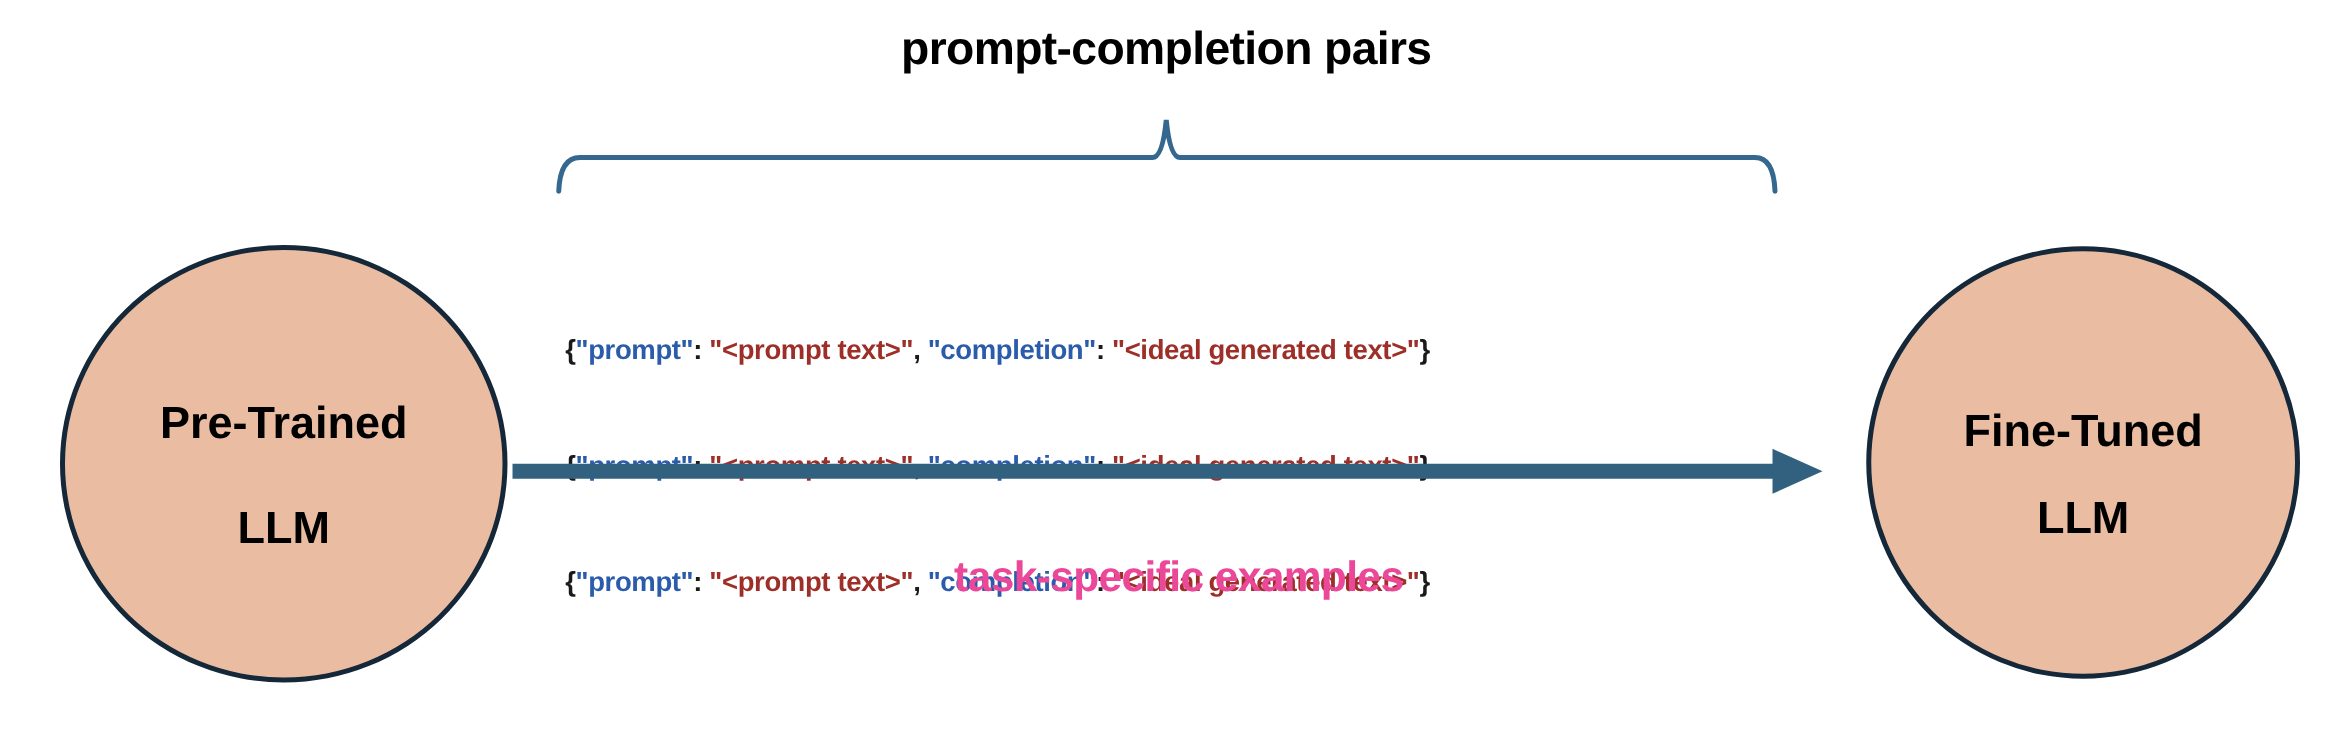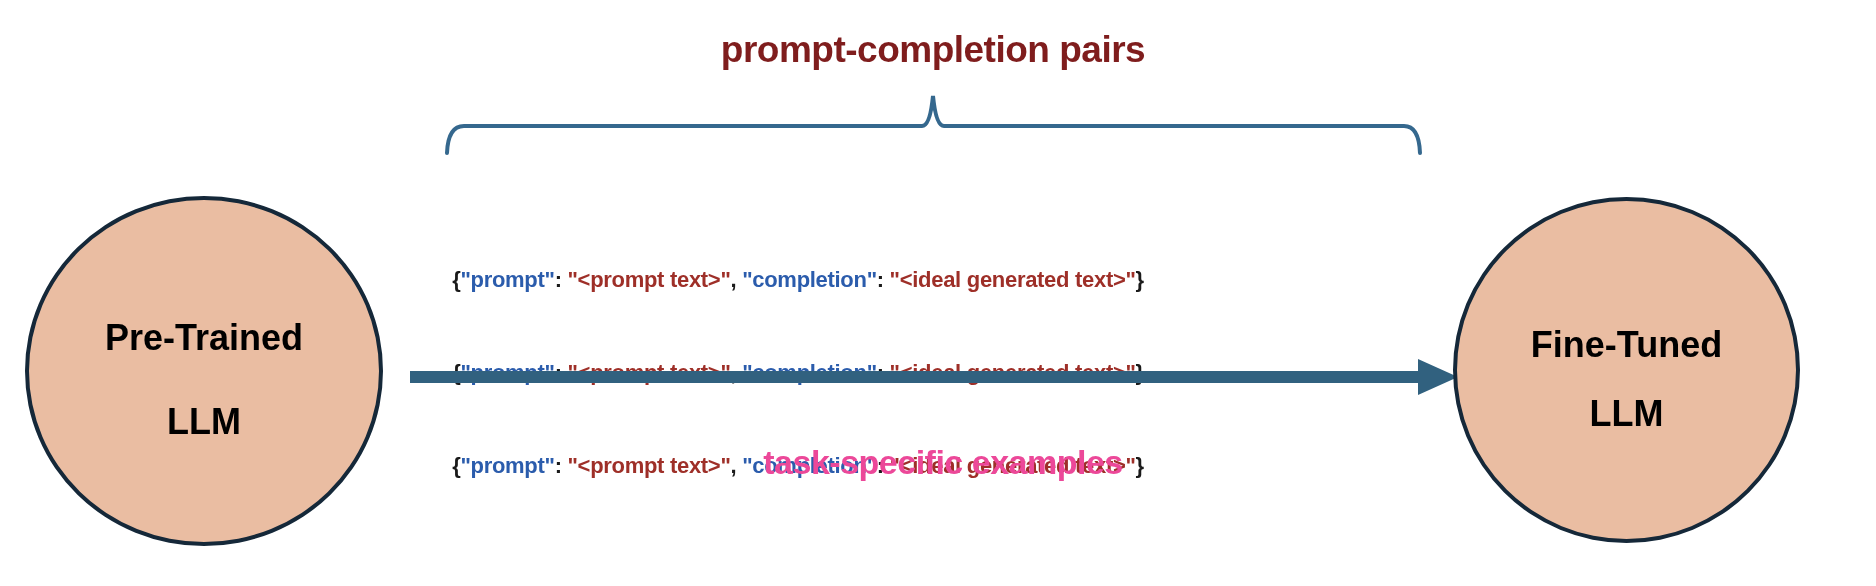--- a/index.html
+++ b/index.html
@@ -8,26 +8,26 @@
     width: 1876px;
     height: 586px;
     background: #ffffff;
     overflow: hidden;
     font-family: "Liberation Sans", sans-serif;
   }
 
   .brace-title {
     position: absolute;
     left: 433px;
-    top: 29px;
+    top: 18px;
     width: 1000px;
     text-align: center;
     font-size: 37px;
     font-weight: 700;
-    color: #7f1d1d;
+    color: #000000;
     letter-spacing: -0.5px;
   }
 
   .brace-svg {
     position: absolute;
     left: 440px;
     top: 85px;
     width: 990px;
     height: 75px;
   }
@@ -79,22 +79,22 @@
     align-items: center;
     justify-content: center;
     row-gap: 33px;
     padding-top: 18px;
     font-size: 36px;
     font-weight: 700;
     color: #000000;
     line-height: 1;
     text-align: center;
   }
-  .llm-node.left  { left: 25px;   top: 196px; width: 358px; height: 350px; gap: 48px; }
-  .llm-node.right { left: 1453px; top: 197px; width: 347px; height: 346px; }
+  .llm-node.left  { left: 48px;   top: 196px; width: 358px; height: 350px; gap: 48px; }
+  .llm-node.right { left: 1493px; top: 197px; width: 347px; height: 346px; }
 </style>
 </head>
 <body>
 
 <div class="canvas">
 
   <div class="brace-title">prompt-completion pairs</div>
 
   <svg class="brace-svg" viewBox="0 0 990 75" xmlns="http://www.w3.org/2000/svg">
     <path d="M 7 68 Q 8 41 24 41 L 482 41 Q 490 41 493 11 Q 496 41 504 41 L 964 41 Q 979 41 980 68" fill="none" stroke="#35688E" stroke-width="4" stroke-linecap="round"></path>

